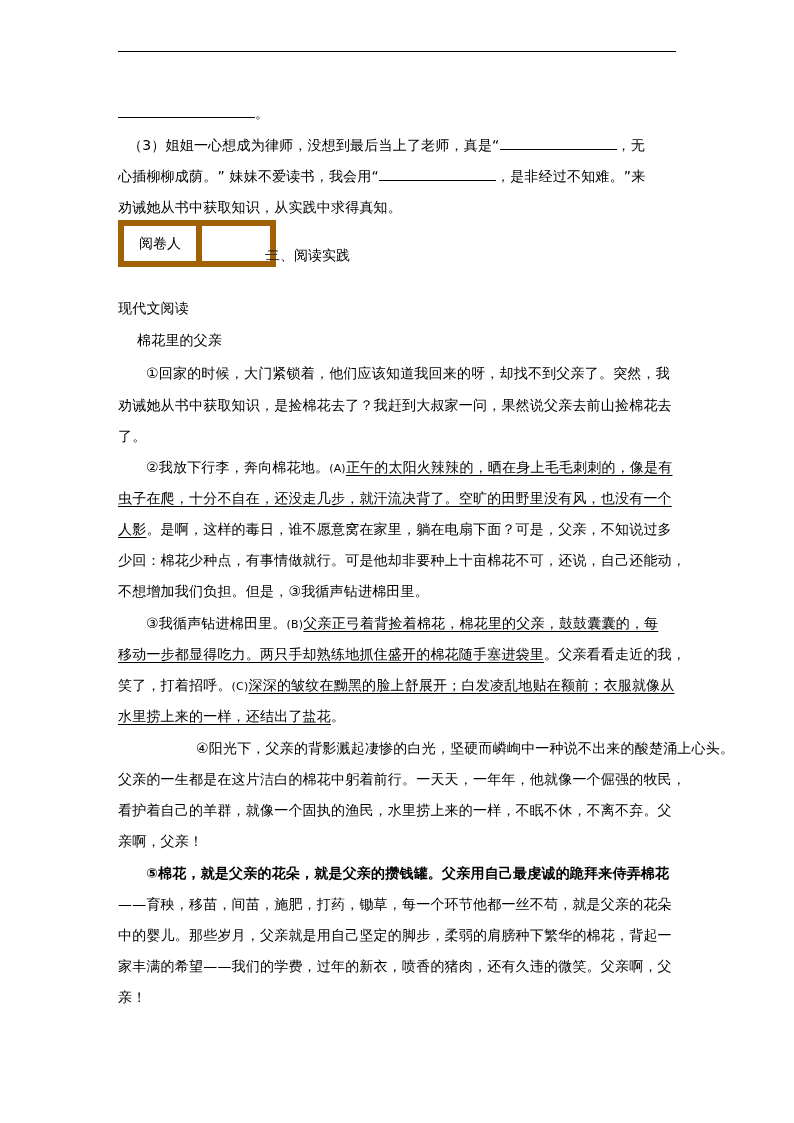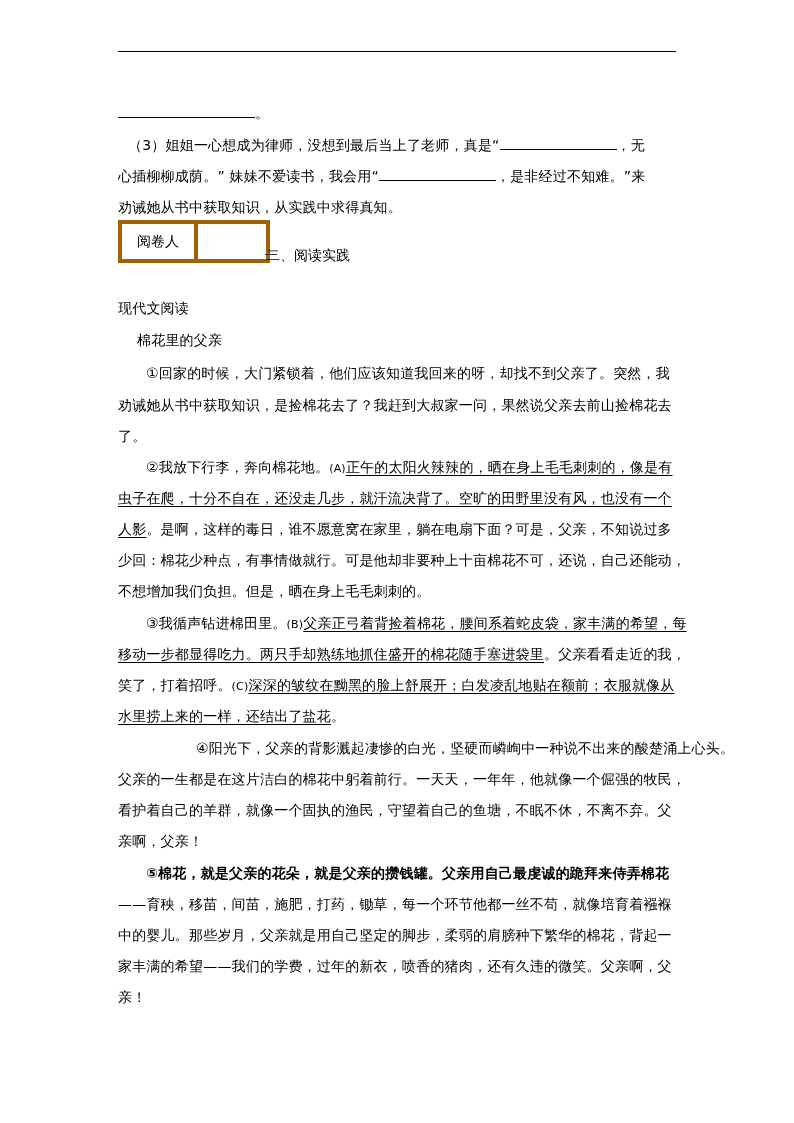--- a/index.html
+++ b/index.html
@@ -4,21 +4,21 @@
   <style>
     html, body { margin: 0; padding: 0; background: #ffffff; }
     body { width: 794px; height: 1123px; position: relative; overflow: hidden;
       font-family: "DejaVu Sans", "Liberation Sans", sans-serif; color: #000; }
     .header-rule { position: absolute; left: 118px; top: 51px; width: 558px; height: 1px; background: #000; }
     .line { position: absolute; left: 118px; width: 560px; font-size: 14px; line-height: 20px; white-space: nowrap; letter-spacing: 0.2px; }
     .blank { display: inline-block; border-bottom: 1px solid #000; height: 14px; vertical-align: baseline; }
     .u { text-decoration: underline; text-underline-offset: 3px; }
     .mark { font-size: 11px; }
     table.score { position: absolute; left: 118px; top: 220px; border-collapse: collapse; }
-    table.score td { border: 4px solid #a16207; width: 72px; height: 35px; font-size: 14px; text-align: center; padding: 0; }
+    table.score td { border: 6px solid #a16207; width: 72px; height: 35px; font-size: 14px; text-align: center; padding: 0; }
     table.score td.val { width: 68px; }
     .section-title { position: absolute; left: 265px; top: 245px; font-size: 14px; line-height: 20px; }
     .section-title::before { content: ""; position: absolute; left: 0; top: 9px; width: 12px; height: 1px; background: #333; }
   </style>
 </head>
 <body>
 
 <div class="header-rule"></div>
 
 <div class="line" style="top:103px;">
@@ -55,37 +55,37 @@
 <div class="line" style="top:457px; left:146px;">
   <span>②我放下行李，奔向棉花地。</span><span class="mark">(A)</span><span class="u">正午的太阳火辣辣的，晒在身上毛毛刺刺的，像是有</span>
 </div>
 <div class="line" style="top:488px;">
   <span class="u">虫子在爬，十分不自在，还没走几步，就汗流决背了。空旷的田野里没有风，也没有一个</span>
 </div>
 <div class="line" style="top:519px;">
   <span class="u">人影</span><span>。是啊，这样的毒日，谁不愿意窝在家里，躺在电扇下面？可是，父亲，不知说过多</span>
 </div>
 <div class="line" style="top:550px;">少回：棉花少种点，有事情做就行。可是他却非要种上十亩棉花不可，还说，自己还能动，</div>
-<div class="line" style="top:581px;">不想增加我们负担。但是，晒在身上毛毛刺刺的。</div>
+<div class="line" style="top:581px;">不想增加我们负担。但是，③我循声钻进棉田里。</div>
 
 <div class="line" style="top:613px; left:146px;">
-  <span>③我循声钻进棉田里。</span><span class="mark">(B)</span><span class="u">父亲正弓着背捡着棉花，腰间系着蛇皮袋，家丰满的希望，每</span>
+  <span>③我循声钻进棉田里。</span><span class="mark">(B)</span><span class="u">父亲正弓着背捡着棉花，棉花里的父亲，鼓鼓囊囊的，每</span>
 </div>
 <div class="line" style="top:644px;">
   <span class="u">移动一步都显得吃力。两只手却熟练地抓住盛开的棉花随手塞进袋里</span><span>。父亲看看走近的我，</span>
 </div>
 <div class="line" style="top:675px;">
   <span>笑了，打着招呼。</span><span class="mark">(C)</span><span class="u">深深的皱纹在黝黑的脸上舒展开；白发凌乱地贴在额前；衣服就像从</span>
 </div>
 <div class="line" style="top:706px;">
   <span class="u">水里捞上来的一样，还结出了盐花</span><span>。</span>
 </div>
 
 <div class="line" style="top:738px; left:164px;margin-left:32px;">④阳光下，父亲的背影溅起凄惨的白光，坚硬而嶙峋中一种说不出来的酸楚涌上心头。</div>
 <div class="line" style="top:769px;">父亲的一生都是在这片洁白的棉花中躬着前行。一天天，一年年，他就像一个倔强的牧民，</div>
-<div class="line" style="top:800px;">看护着自己的羊群，就像一个固执的渔民，守望着自己的鱼塘，不眠不休，不离不弃。父</div>
+<div class="line" style="top:800px;">看护着自己的羊群，就像一个固执的渔民，水里捞上来的一样，不眠不休，不离不弃。父</div>
 <div class="line" style="top:831px;">亲啊，父亲！</div>
 
 <div class="line" style="top:863px; left:146px;font-weight:bold;">⑤棉花，就是父亲的花朵，就是父亲的攒钱罐。父亲用自己最虔诚的跪拜来侍弄棉花</div>
-<div class="line" style="top:894px;">——育秧，移苗，间苗，施肥，打药，锄草，每一个环节他都一丝不苟，就像培育着襁褓</div>
+<div class="line" style="top:894px;">——育秧，移苗，间苗，施肥，打药，锄草，每一个环节他都一丝不苟，就是父亲的花朵</div>
 <div class="line" style="top:925px;">中的婴儿。那些岁月，父亲就是用自己坚定的脚步，柔弱的肩膀种下繁华的棉花，背起一</div>
 <div class="line" style="top:956px;">家丰满的希望——我们的学费，过年的新衣，喷香的猪肉，还有久违的微笑。父亲啊，父</div>
 <div class="line" style="top:987px;">亲！</div>
 
 </body></html>

